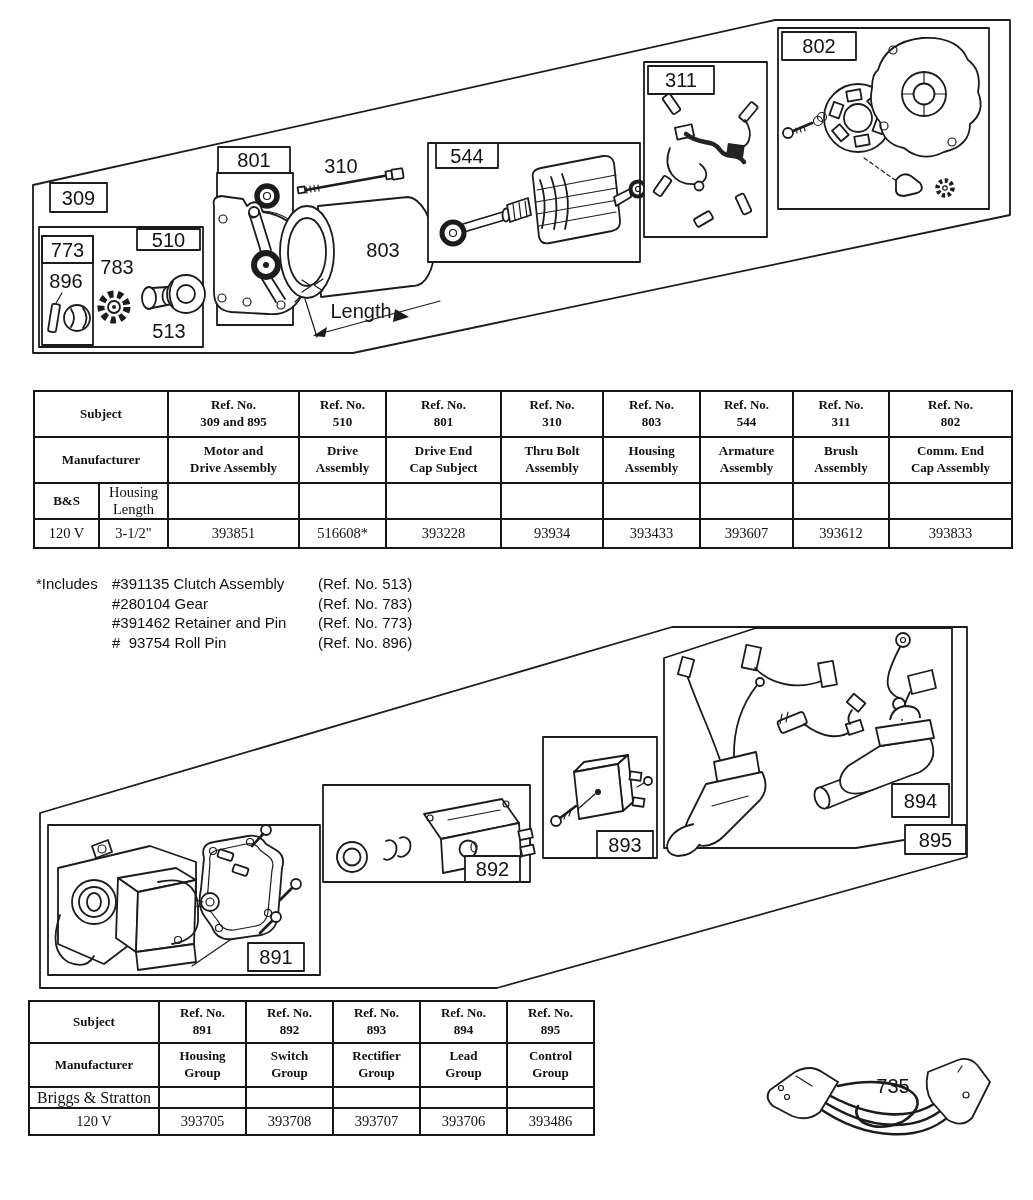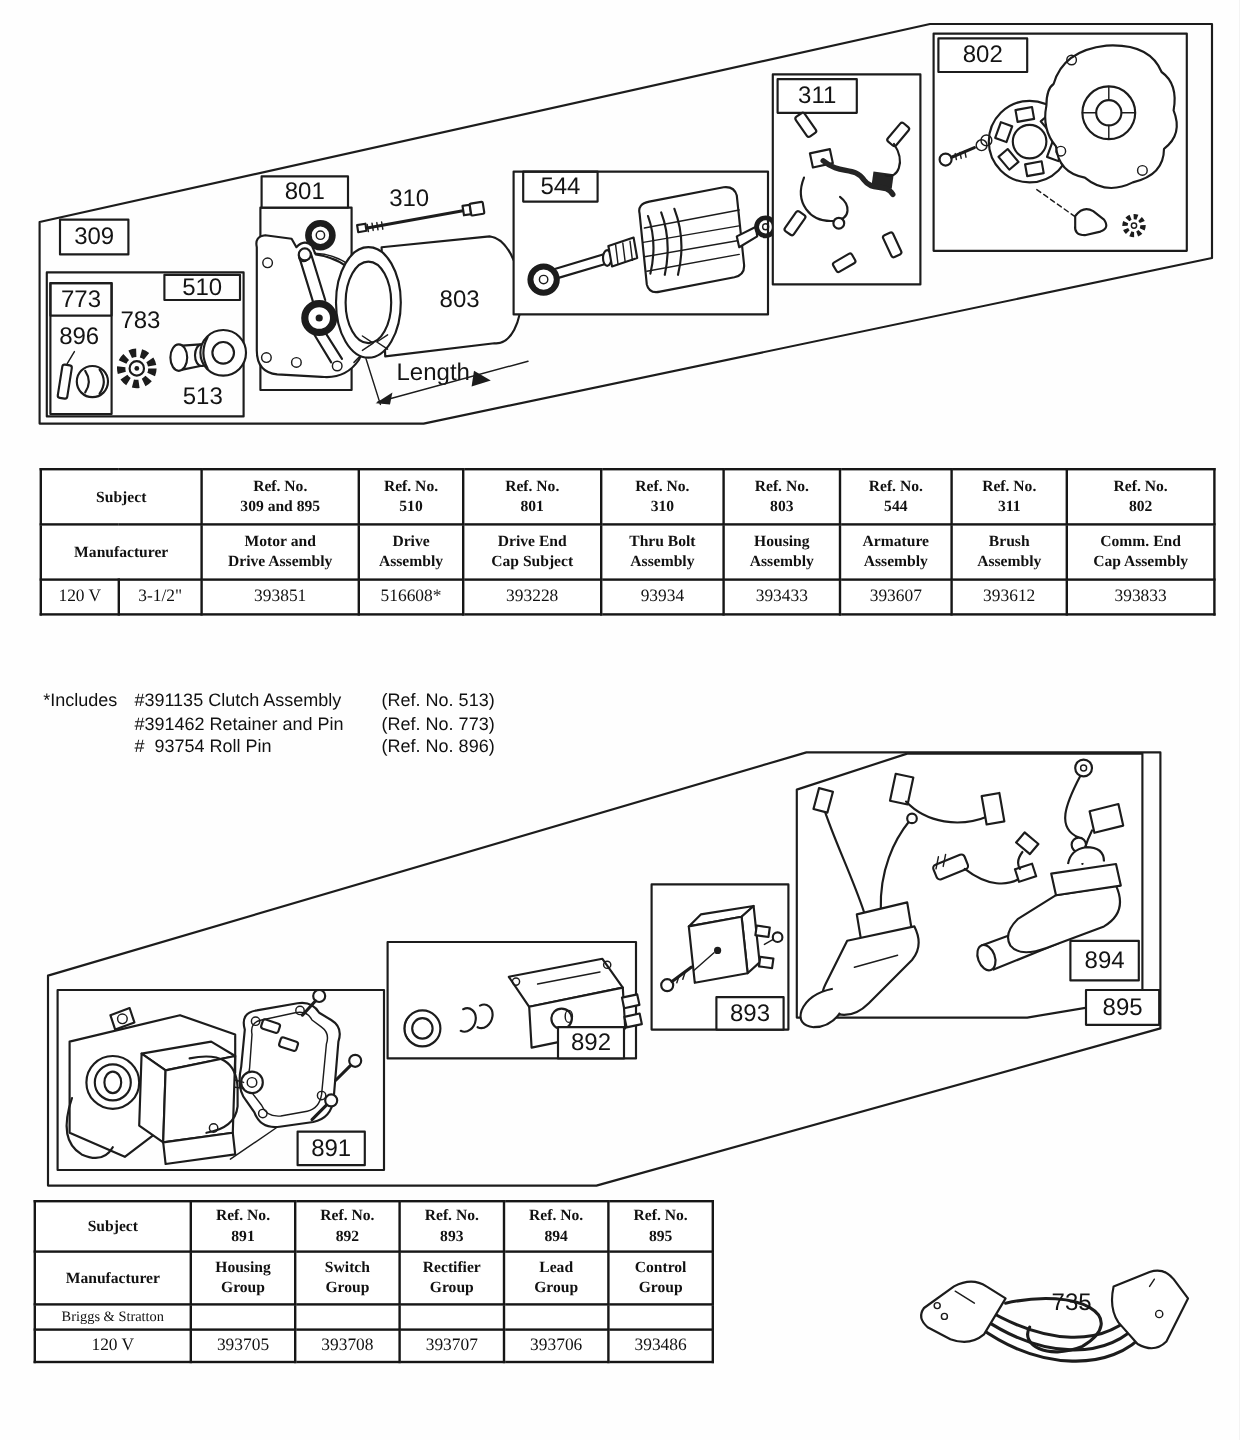--- a/index.html
+++ b/index.html
@@ -406,40 +406,58 @@
 Assembly</td>
     <td class="hdr">Housing
 Assembly</td>
     <td class="hdr">Armature
 Assembly</td>
     <td class="hdr">Brush
 Assembly</td>
     <td class="hdr">Comm. End
 Cap Assembly</td>
   </tr>
+  <tr style="height:33px">
+    <td class="hdr">B&amp;S</td>
+    <td class="val">Housing
+Length</td>
+    <td></td>
+          <td></td>
+    <td></td>
+          <td></td>
+    <td></td>
+          <td></td>
+    <td></td>
+          <td></td>
+  </tr>
   <tr style="height:29px">
     <td class="val">120 V</td>
     <td class="val">3-1/2"</td>
     <td class="val">393851</td>
     <td class="val">516608*</td>
     <td class="val">393228</td>
     <td class="val">93934</td>
     <td class="val">393433</td>
     <td class="val">393607</td>
     <td class="val">393612</td>
     <td class="val">393833</td>
   </tr>
 </tbody>
     </table>
 
 <div class="footnotes">
   <div class="fn-line">
     <span>*Includes</span>
     <span><span>#391135</span> <span>Clutch Assembly</span></span>
     <span>(Ref. No. 513)</span>
+  </div>
+  <div class="fn-line">
+    <span></span>
+    <span><span>#280104</span> <span>Gear</span></span>
+    <span>(Ref. No. 783)</span>
   </div>
   <div class="fn-line">
     <span></span>
     <span><span>#391462</span> <span>Retainer and Pin</span></span>
     <span>(Ref. No. 773)</span>
   </div>
   <div class="fn-line">
     <span></span>
     <span><span>#  93754</span> <span>Roll Pin</span></span>
     <span>(Ref. No. 896)</span>
@@ -476,21 +494,21 @@
     <td class="hdr">Switch
 Group</td>
     <td class="hdr">Rectifier
 Group</td>
     <td class="hdr">Lead
 Group</td>
     <td class="hdr">Control
 Group</td>
   </tr>
   <tr style="height:21px">
-    <td class="val" style="font-size:12px">Briggs &amp; Stratton</td>
+    <td class="val" style="font-size:16px">Briggs &amp; Stratton</td>
     <td></td>
           <td></td>
     <td></td>
           <td></td>
     <td></td>
   </tr>
   <tr style="height:27px">
     <td class="val">120 V</td>
     <td class="val">393705</td>
     <td class="val">393708</td>

